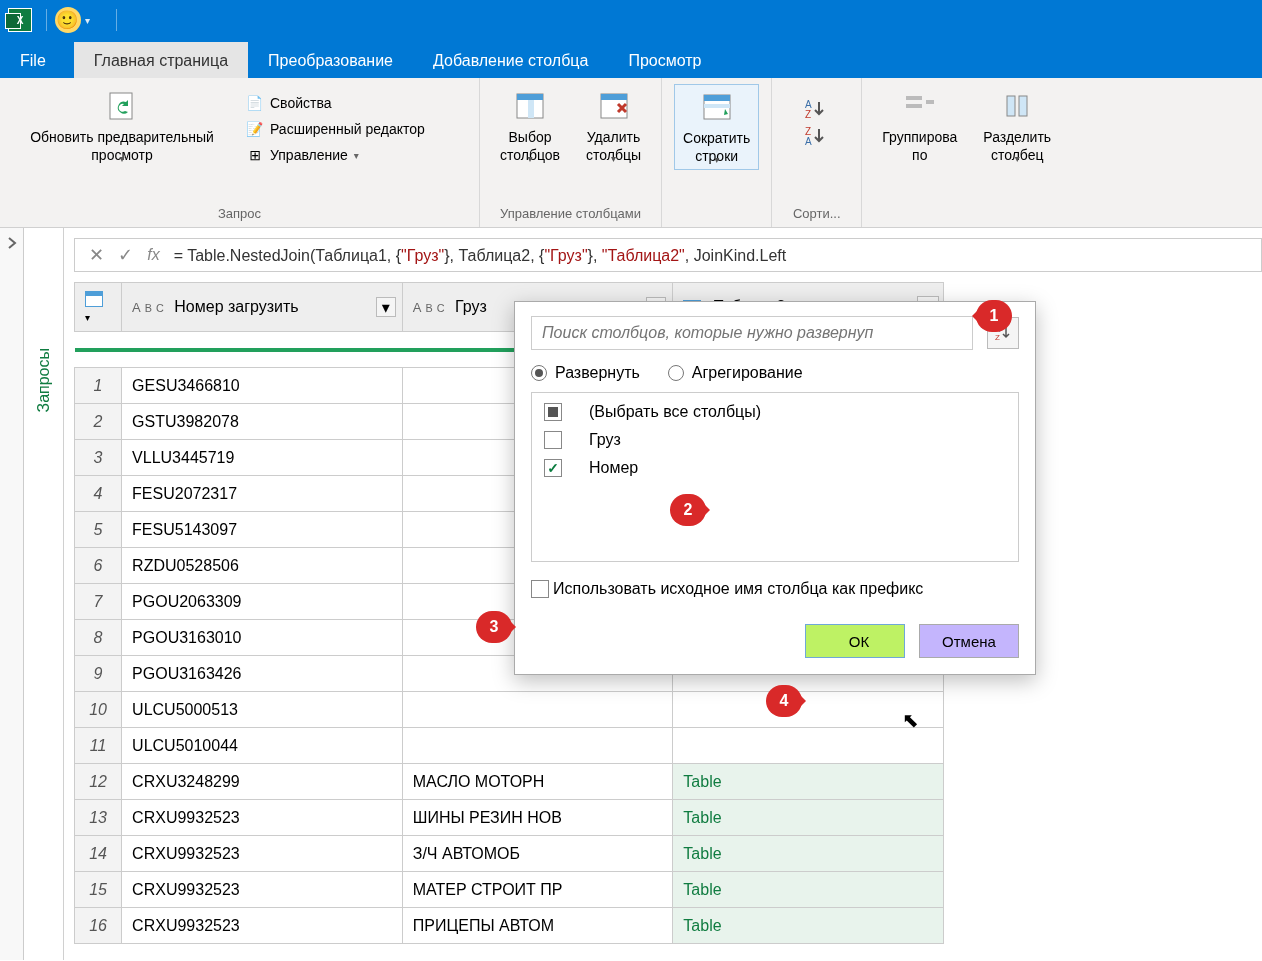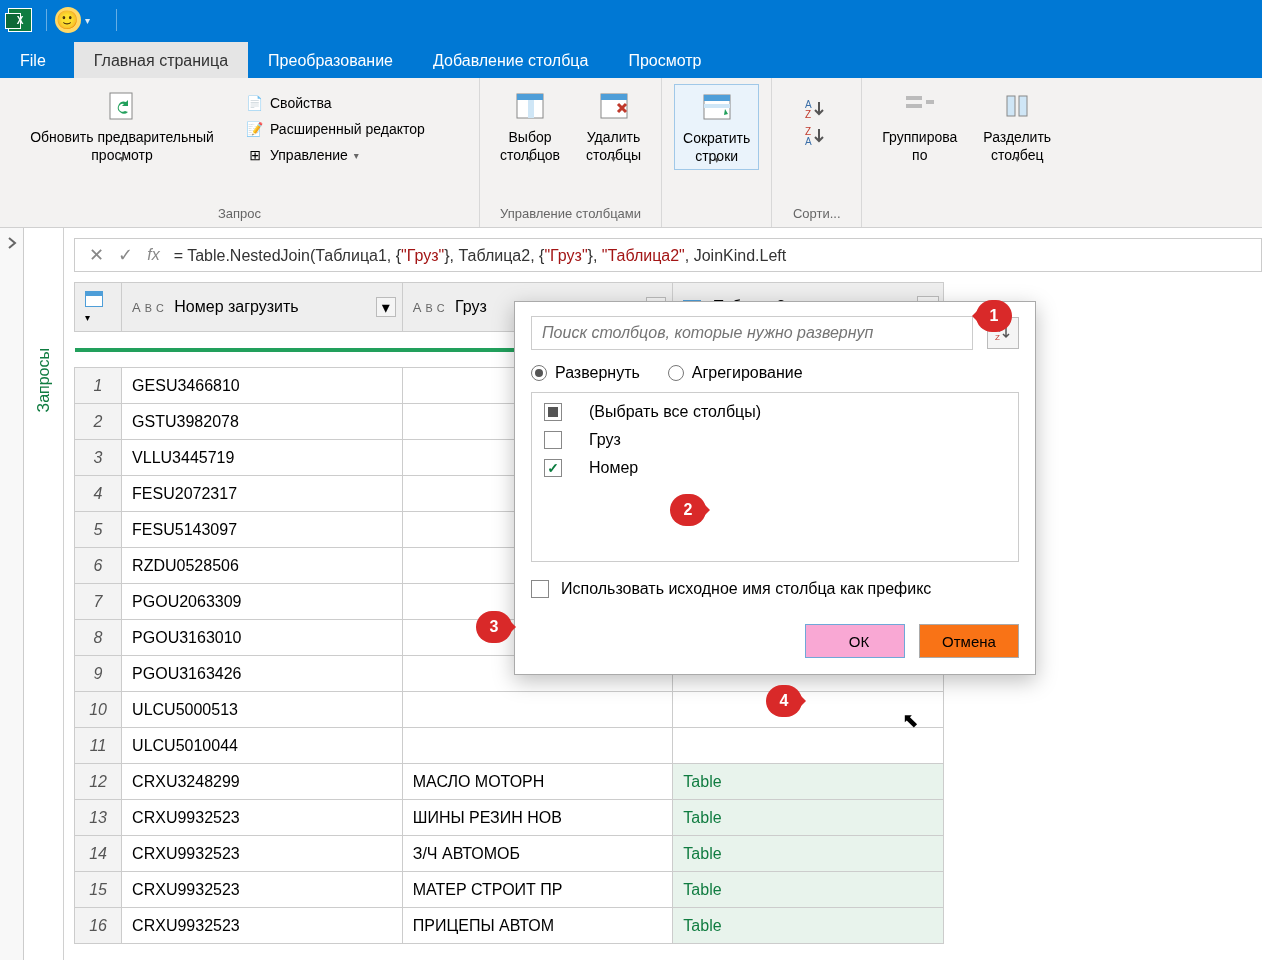--- a/index.html
+++ b/index.html
@@ -72,24 +72,24 @@
   .popup .az-btn { width: 32px; height: 32px; border: 1px solid #bbb; background: #f5f5f5; display: flex; align-items: center; justify-content: center; cursor: pointer; }
   .popup .radio-row { display: flex; gap: 28px; margin-bottom: 10px; align-items: center; }
   .popup .radio-row label { display: flex; align-items: center; gap: 8px; cursor: pointer; }
   .radio-dot { width: 16px; height: 16px; border: 1px solid #777; border-radius: 50%; display: inline-flex; align-items: center; justify-content: center; }
   .radio-dot .inner { width: 8px; height: 8px; border-radius: 50%; background: #555; }
   .popup .cols-box { border: 1px solid #ccc; padding: 10px 12px; margin-bottom: 18px; height: 170px; }
   .popup .check-row { display: flex; align-items: center; gap: 27px; margin-bottom: 10px; }
   .cb { width: 18px; height: 18px; border: 1px solid #888; background: #fff; display: inline-flex; align-items: center; justify-content: center; cursor: pointer; }
   .cb.indet .fill { width: 10px; height: 10px; background: #555; }
   .cb.checked::after { content: "✓"; color: #0a7c3f; font-weight: bold; font-size: 14px; }
-  .popup .prefix-row { display: flex; align-items: center; gap: 12px; margin-bottom: 26px; }
+  .popup .prefix-row { display: flex; align-items: center; gap: 4px; margin-bottom: 26px; }
   .popup .btn-row { display: flex; justify-content: flex-end; gap: 14px; align-items: center; }
-  .popup .btn { width: 100px; height: 34px; border: 1px solid #aaa; background: #f97316; cursor: pointer; display: flex; align-items: center; justify-content: center; font-size: 15px; }
-  .popup .btn.ok { background: #f9a8d4; border-color: #6fa8d8; padding-left: 8px; }
+  .popup .btn { width: 100px; height: 34px; border: 1px solid #aaa; background: #c4b5fd; cursor: pointer; display: flex; align-items: center; justify-content: center; font-size: 15px; }
+  .popup .btn.ok { background: #bef264; border-color: #6fa8d8; padding-left: 8px; }
 
   
   .callout { position: absolute; min-width: 36px; height: 32px; border-radius: 16px; background: #d92929; color: #fff; display: flex; align-items: center; justify-content: center; font-weight: 600; font-size: 16px; z-index: 60; }
   .callout.right::before { content: ""; position: absolute; left: -12px; top: 50%; transform: translateY(-50%); border: 8px solid transparent; border-right-color: #d92929; }
   .callout.left::before  { content: ""; position: absolute; right: -12px; top: 50%; transform: translateY(-50%); border: 8px solid transparent; border-left-color: #d92929; }
   .cursor-ptr { position: absolute; font-size: 20px; color: #000; z-index: 70; }
 
   svg.icon-svg { display: block; }
 </style>
 </head>

